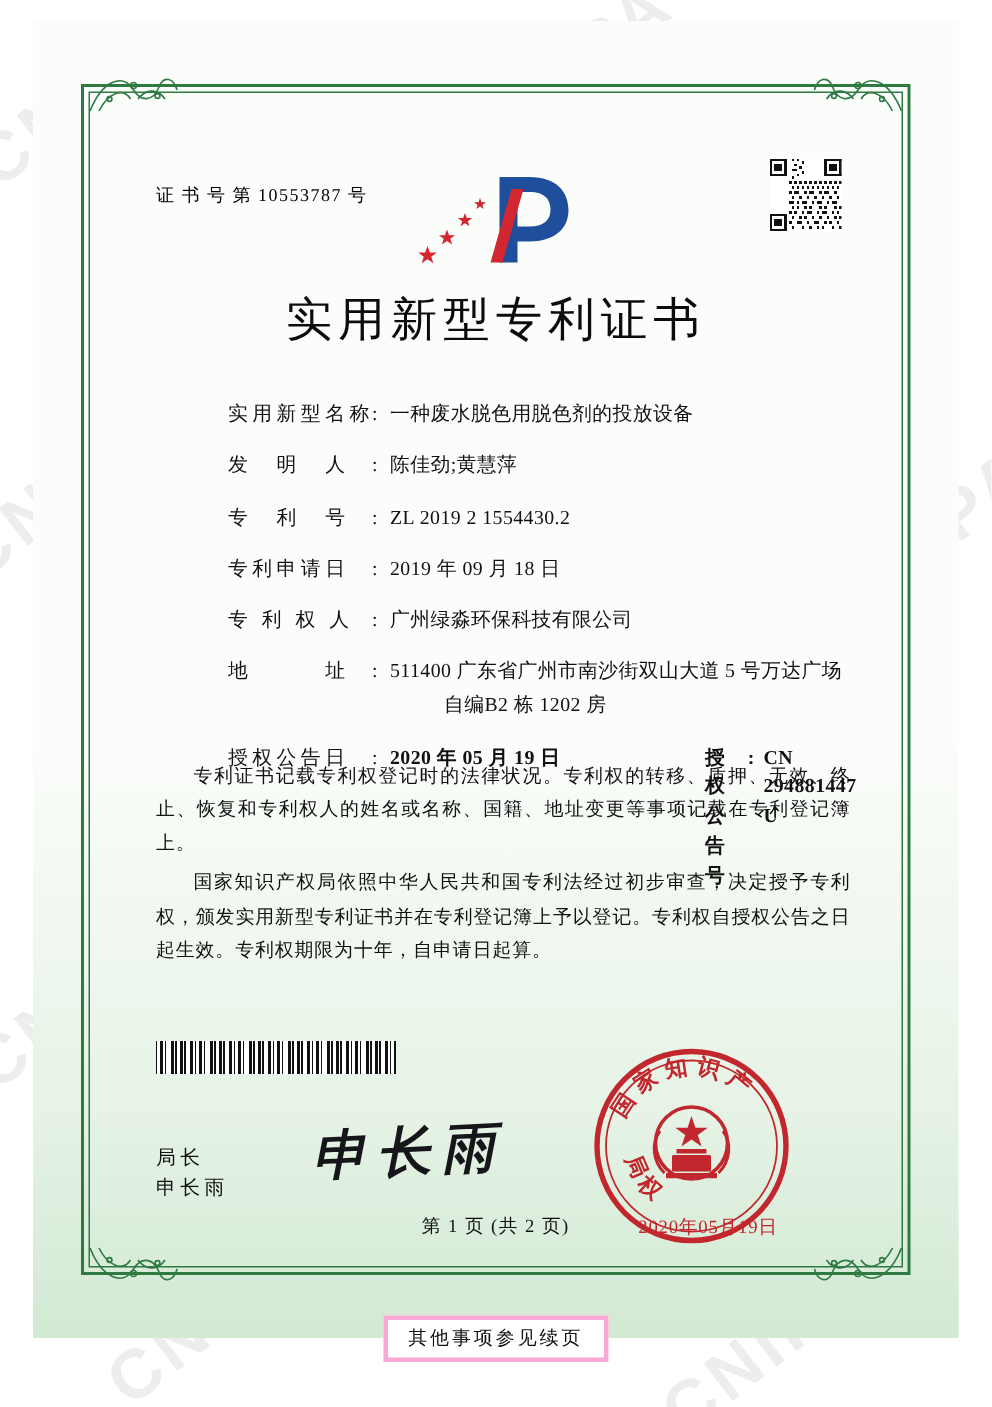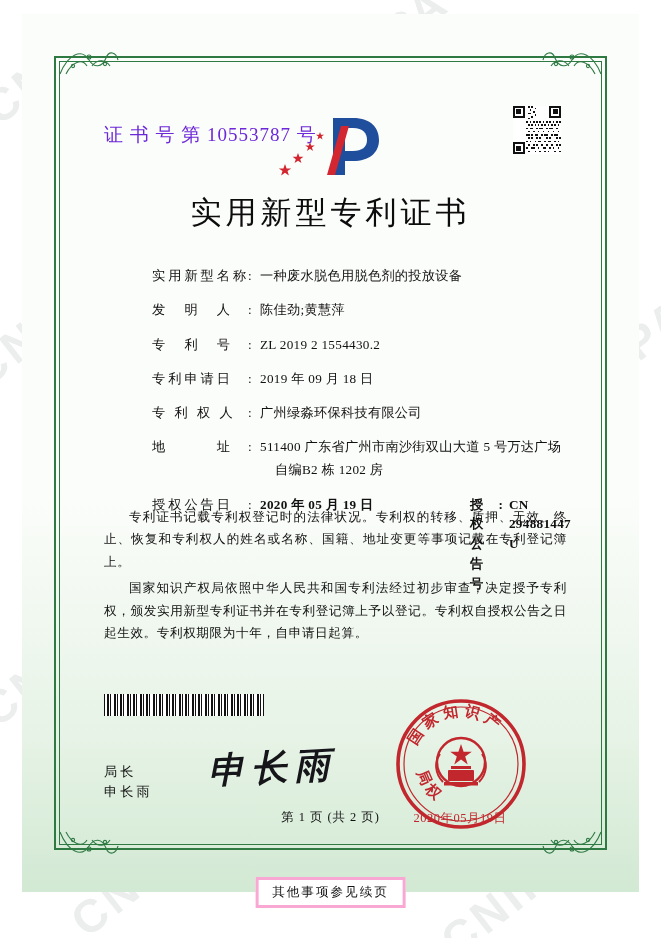--- a/index.html
+++ b/index.html
@@ -89,23 +89,23 @@
     left: 58px;
     top: 70px;
     right: 58px;
     bottom: 60px;
   }
 
   .cert-no {
     position: absolute;
     left: 24px;
     top: 38px;
-    font-size: 19px;
+    font-size: 12px;
     letter-spacing: 1px;
-    color: #6d28d9;
+    color: #000000;
   }
 
   
   .qr {
     position: absolute;
     right: 20px;
     top: 22px;
     width: 48px;
     height: 48px;
   }
@@ -161,21 +161,21 @@
     flex: 0 0 12px;
     text-align: left;
   }
   .value {
     flex: 1 1 auto;
     letter-spacing: 0.3px;
   }
   .value .sub {
     display: block;
     margin-top: 3px;
-    margin-left: 15px;
+    margin-left: 36px;
   }
   .row.two-col .value { display: flex; font-weight: bold; }
   .row.two-col .v1 { width: 210px; flex: 0 0 210px; }
   .row.two-col .v2lbl { letter-spacing: 2px; margin-right: 4px; }
 
   
   .paras {
     position: absolute;
     left: 24px;
     right: 14px;
@@ -234,21 +234,21 @@
   .seal {
     position: absolute;
     right: 52px;
     top: 612px;
     width: 136px;
     height: 136px;
   }
   .seal svg { display: block; width: 100%; height: 100%; }
   .seal-date {
     position: absolute;
-    right: 48px;
+    right: 36px;
     top: 726px;
     width: 146px;
     text-align: center;
     font-size: 12.5px;
     color: #c1272d;
     letter-spacing: 0.5px;
   }
 
   .page-no {
     position: absolute;

